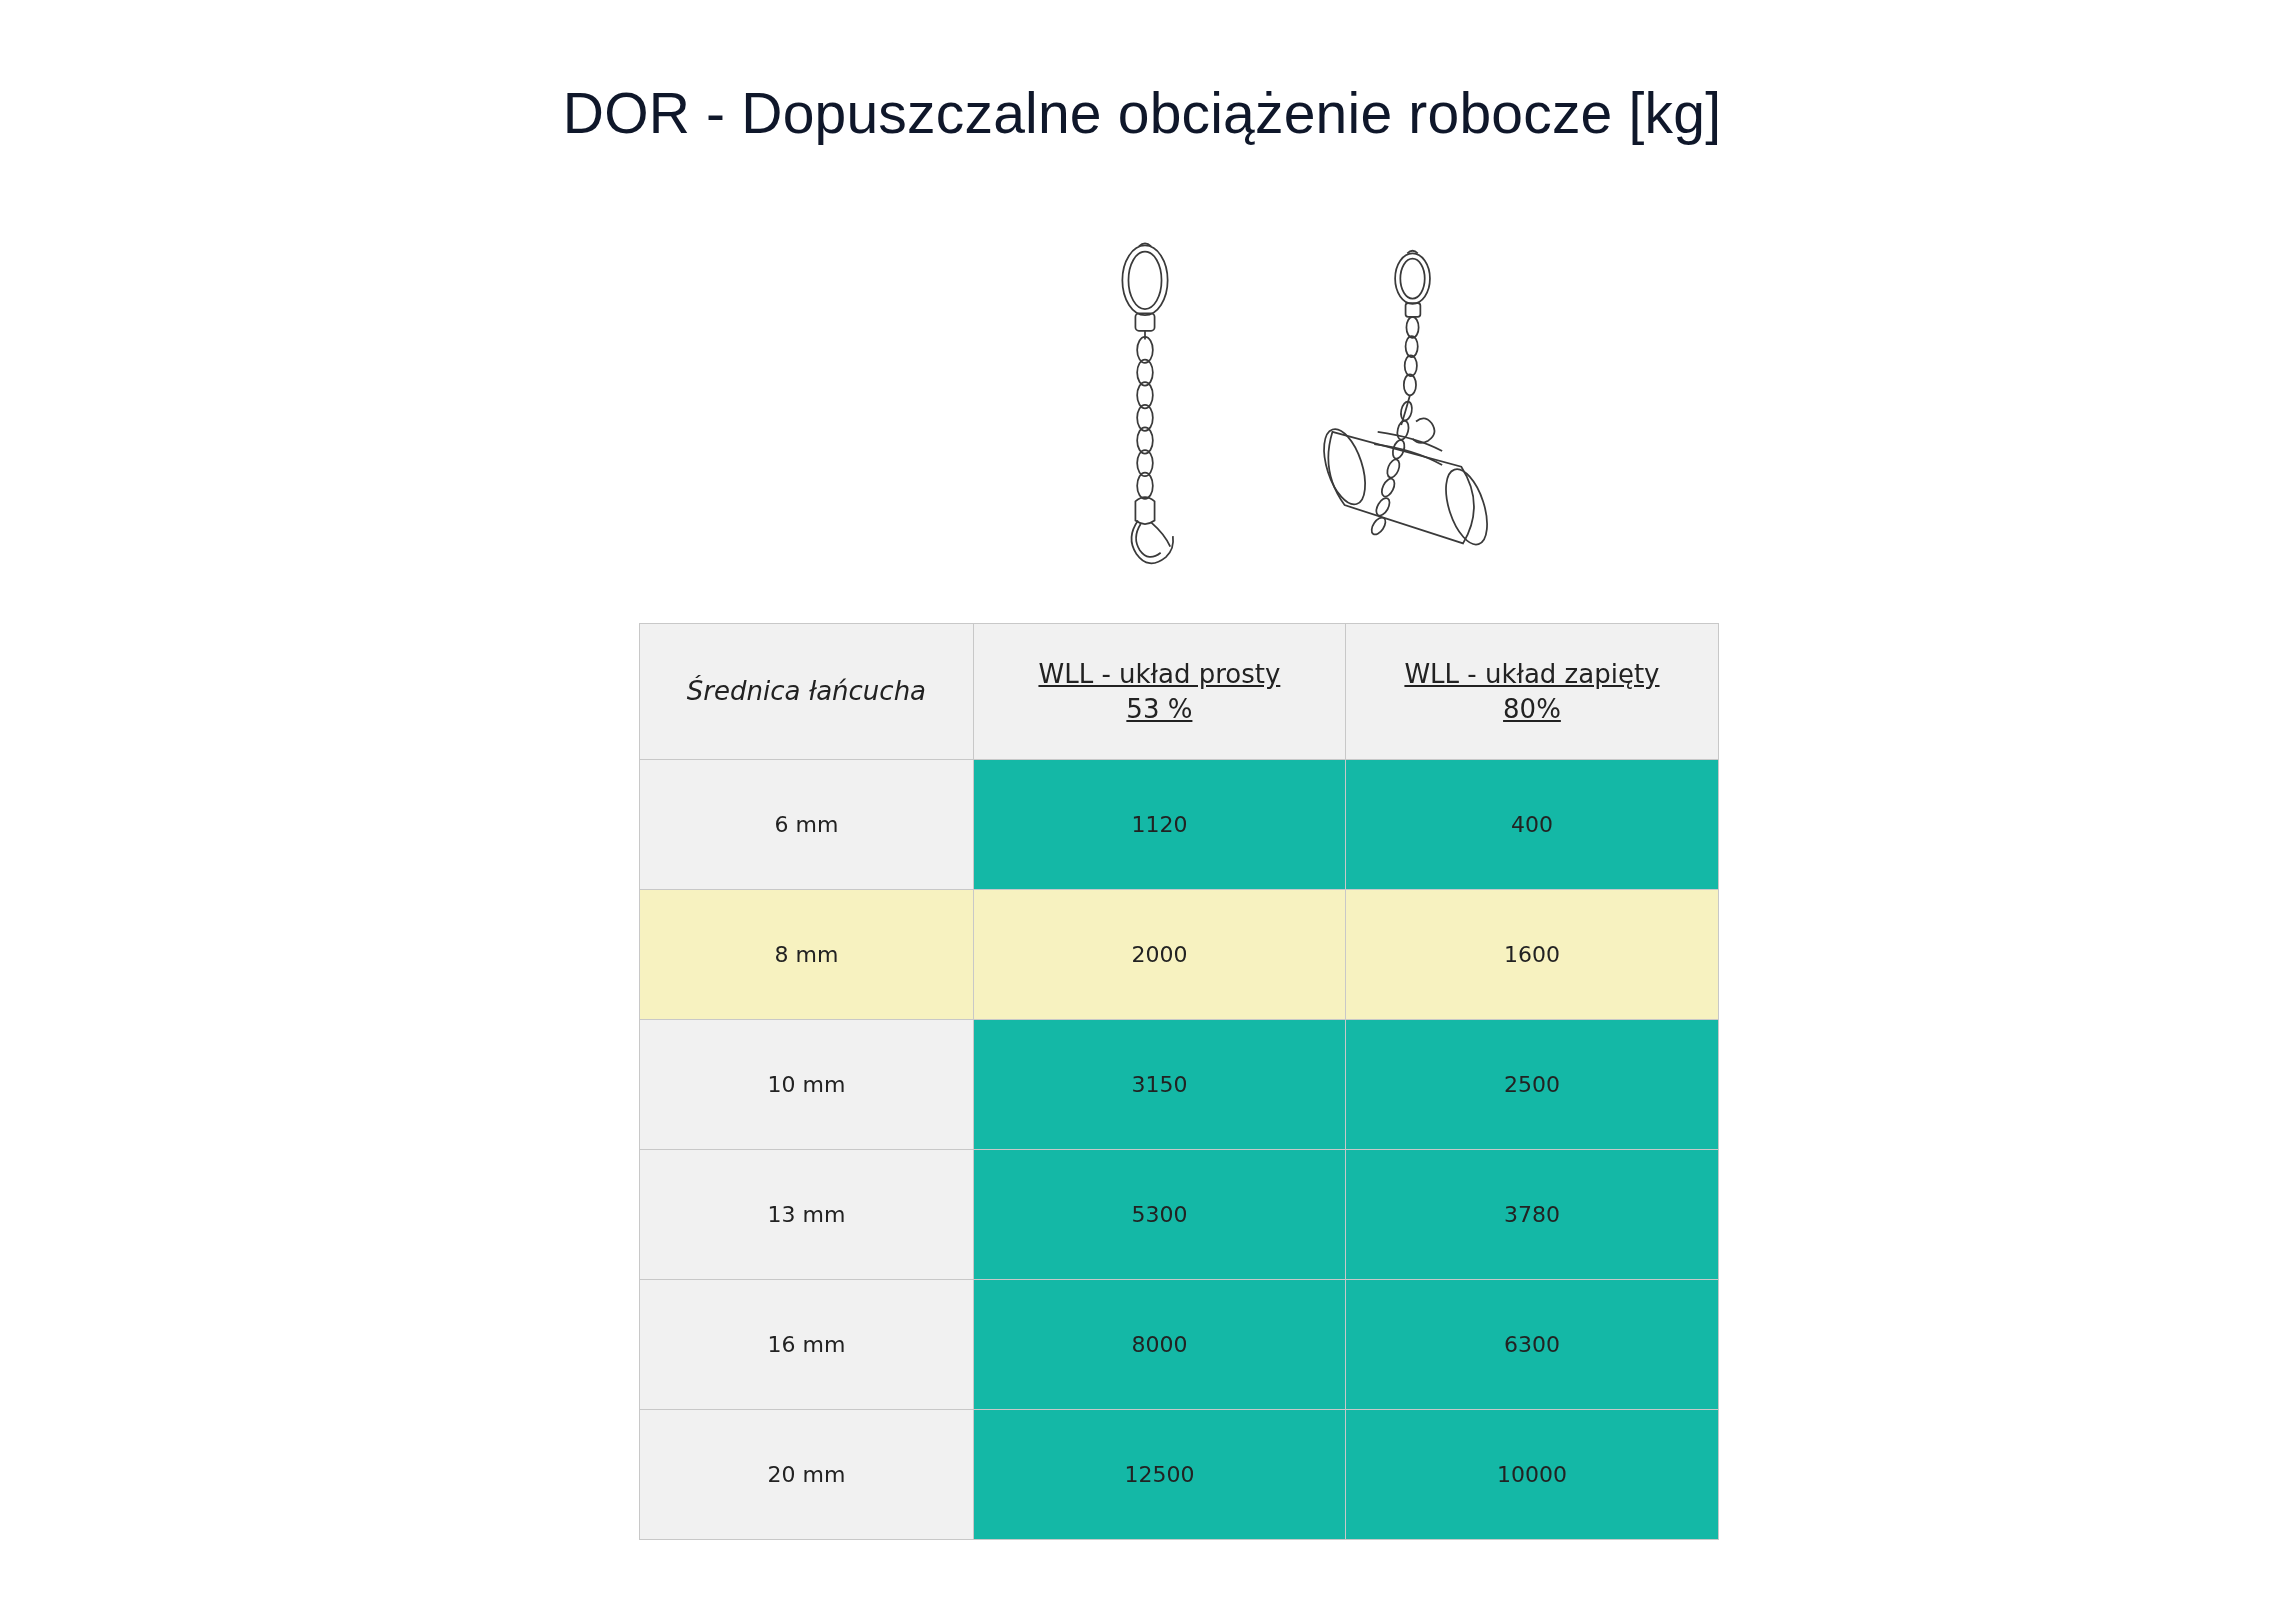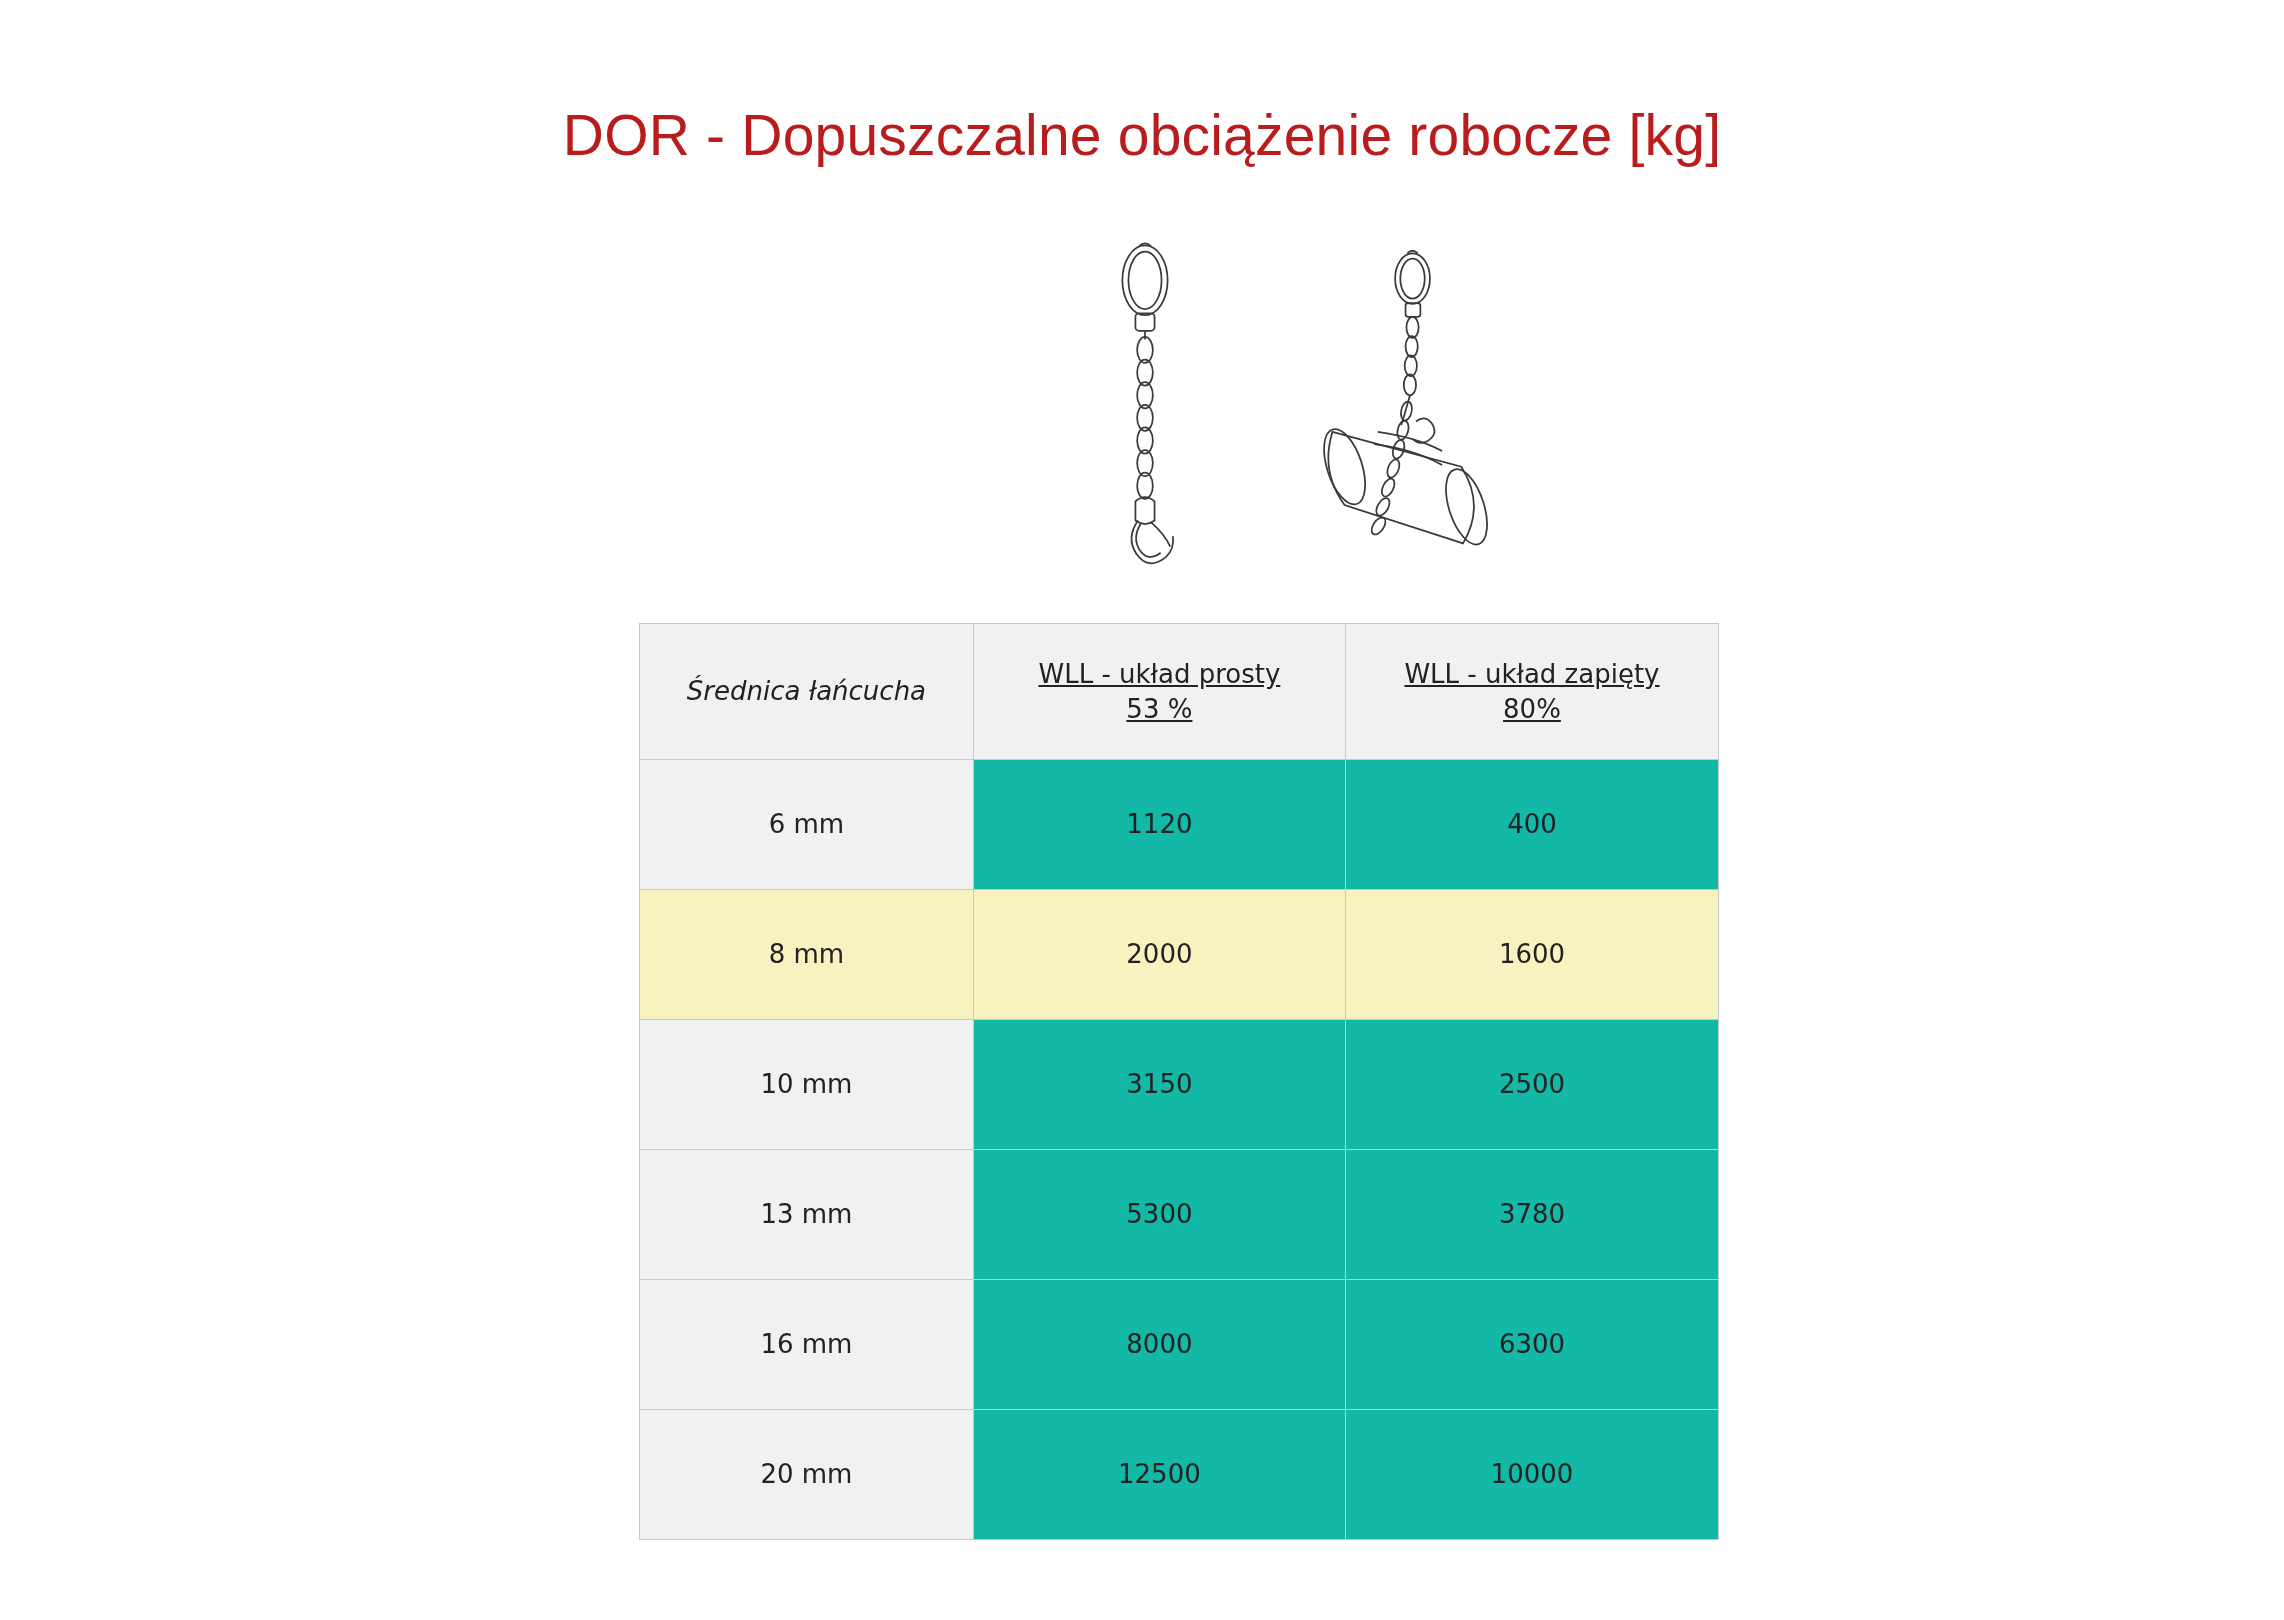--- a/index.html
+++ b/index.html
@@ -18,28 +18,28 @@
 
   .page {
     position: relative;
     width: 2284px;
     height: 1620px;
   }
 
   
   .title {
     position: absolute;
-    top: 102px;
+    top: 80px;
     left: 0;
     width: 2284px;
     text-align: center;
     font-size: 57px;
     font-weight: 400;
     letter-spacing: 0.2px;
-    color: #b91c1c;
+    color: #0f172a;
     font-family: "Liberation Sans", sans-serif;
     white-space: nowrap;
   }
 
   
   .illustrations {
     position: absolute;
     top: 240px;
     left: 993px;
     width: 627px;
@@ -58,21 +58,21 @@
     left: 639px;
     width: 1080px;
     border-collapse: collapse;
     font-family: "DejaVu Sans", sans-serif;
   }
   .wll-table td, .wll-table th {
     border: 0.9px solid #c8c8c8;
     text-align: center;
     vertical-align: middle;
     font-weight: 400;
-    font-size: 26px;
+    font-size: 22px;
     color: #222222;
     line-height: 1.35;
   }
   .wll-table thead th {
     background: #f1f1f1;
     height: 125px;
     font-size: 26px;
     padding: 5.2px 8.7px;
   }
   .wll-table thead th.col-dia {

